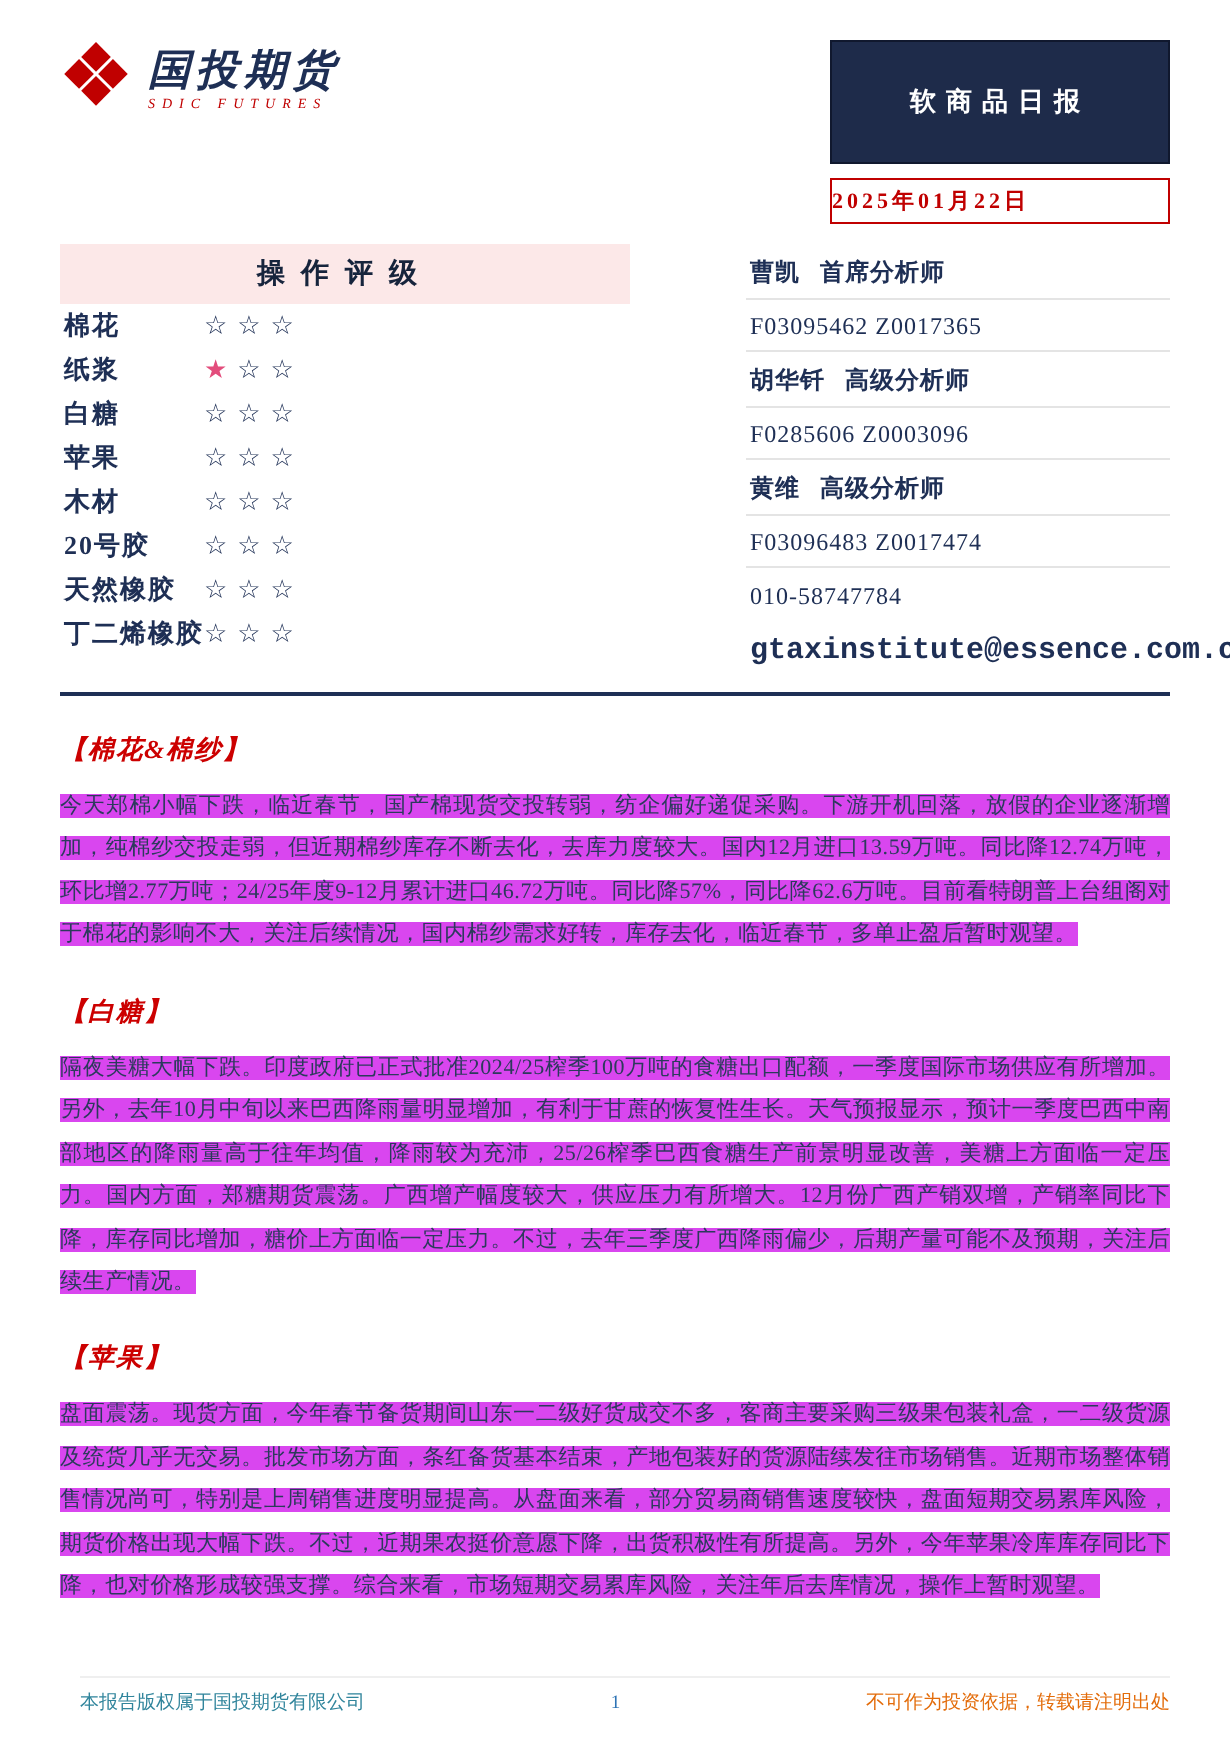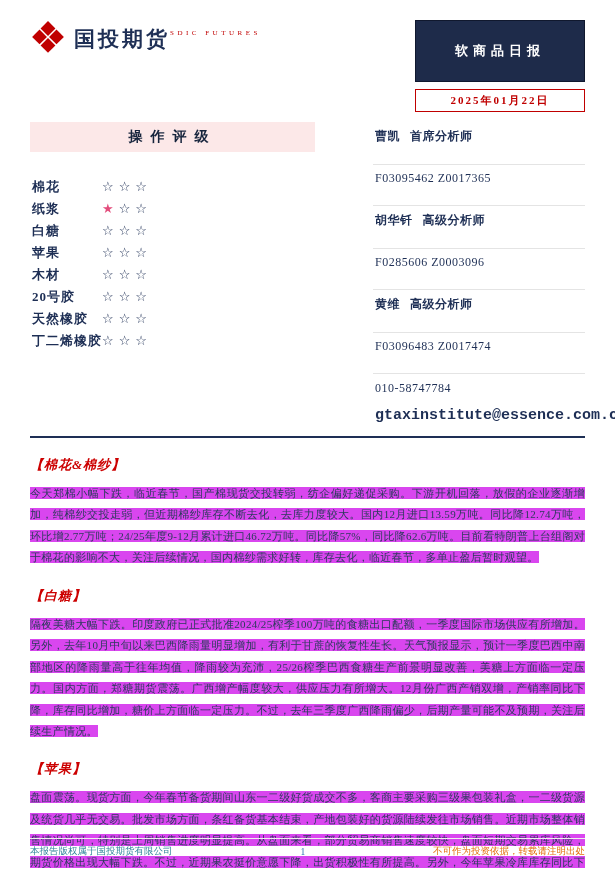--- a/index.html
+++ b/index.html
@@ -9,69 +9,69 @@
     background:#ffffff;
     font-family:"Liberation Serif","DejaVu Serif",serif;
     color:#1e2f55;
     overflow:hidden;
     box-sizing:border-box;
     padding:20px 30px 0 30px;
   }
   
   .top-row{display:flex;justify-content:space-between;align-items:flex-start;}
   .logo-block{display:flex;align-items:center;gap:8px;}
-  .logo-text{display:flex;flex-direction:row;line-height:1.1;}
+  .logo-text{display:flex;flex-direction:column;line-height:1.1;font-style:italic;}
   .brand-name{font-size:21px;font-weight:bold;color:#1e2f55;letter-spacing:3px;}
   .brand-sub{font-size:7px;color:#c00000;letter-spacing:3.5px;margin-top:2px;}
   .title-block{width:170px;}
   .report-title-box{
     background:#1e2b4a;color:#ffffff;text-align:center;
     font-size:13px;font-weight:bold;letter-spacing:5px;
     padding:21px 0;border:1px solid #10182e;
   }
   .date-box{
-    border:1.5px solid #c00000;color:#c00000;text-align:center;
+    border:1.5px solid #c00000;color:#c00000;text-align:left;
     font-size:11px;font-weight:bold;letter-spacing:2px;
     padding:3px 0;margin-top:7px;
   }
   
   .main-row{display:flex;justify-content:space-between;margin-top:10px;}
   .ratings-block{width:285px;}
   .ratings-title{
     background:#fce8e8;color:#16243c;text-align:center;
     font-size:14px;font-weight:bold;letter-spacing:8px;
     padding:6px 0;
   }
-  .rating-rows{margin-top:24px;padding-left:2px;}
+  .rating-rows{margin-top:0;padding-left:2px;}
   .rating-row{display:flex;align-items:center;height:22px;font-size:13px;}
   .rating-name{font-weight:bold;color:#1e2f55;min-width:70px;letter-spacing:1px;}
   .stars{letter-spacing:5px;font-size:13px;color:#1e2f55;}
   .stars-filled{color:#e34d7c;}
   .analysts-block{width:212px;font-size:12px;}
   .analyst-row{
-    padding:6px 2px 19px 2px;border-bottom:1px solid #e4e4e4;
+    padding:6px 2px 4px 2px;border-bottom:1px solid #e4e4e4;
     letter-spacing:0.5px;
   }
   .analyst-row.name{font-weight:bold;}
   .analyst-name{margin-right:10px;}
   .contact-row{padding:7px 2px 4px 2px;letter-spacing:0.5px;}
   .contact-row.email{font-family:"Liberation Mono","DejaVu Sans Mono",monospace;font-size:15px;letter-spacing:0;font-weight:bold;}
   
   .divider{height:2px;background:#1e2f55;margin-top:8px;}
   
   .section{margin-top:18px;}
   .section-title{color:#cc0000;font-weight:bold;font-size:13px;letter-spacing:1px;margin-bottom:9px;font-style:italic;}
   .section-body{
     font-size:11px;line-height:1.95;color:#2c3a5c;
     text-align:justify;letter-spacing:0.3px;margin:0;
   }
   .section-body .hl{background:#d946ef;}
   
   .footer{
-    position:absolute;left:30px;right:30px;bottom:12px;
+    position:absolute;left:40px;right:30px;bottom:12px;
     display:flex;justify-content:space-between;align-items:center;
     font-size:9.5px;border-top:1px solid #efefef;padding-top:6px;
   }
   .footer-left{color:#31859c;}
   .footer-page{color:#2e74b5;}
   .footer-right{color:#e36c0a;}
 </style>
 </head>
 <body>
 

